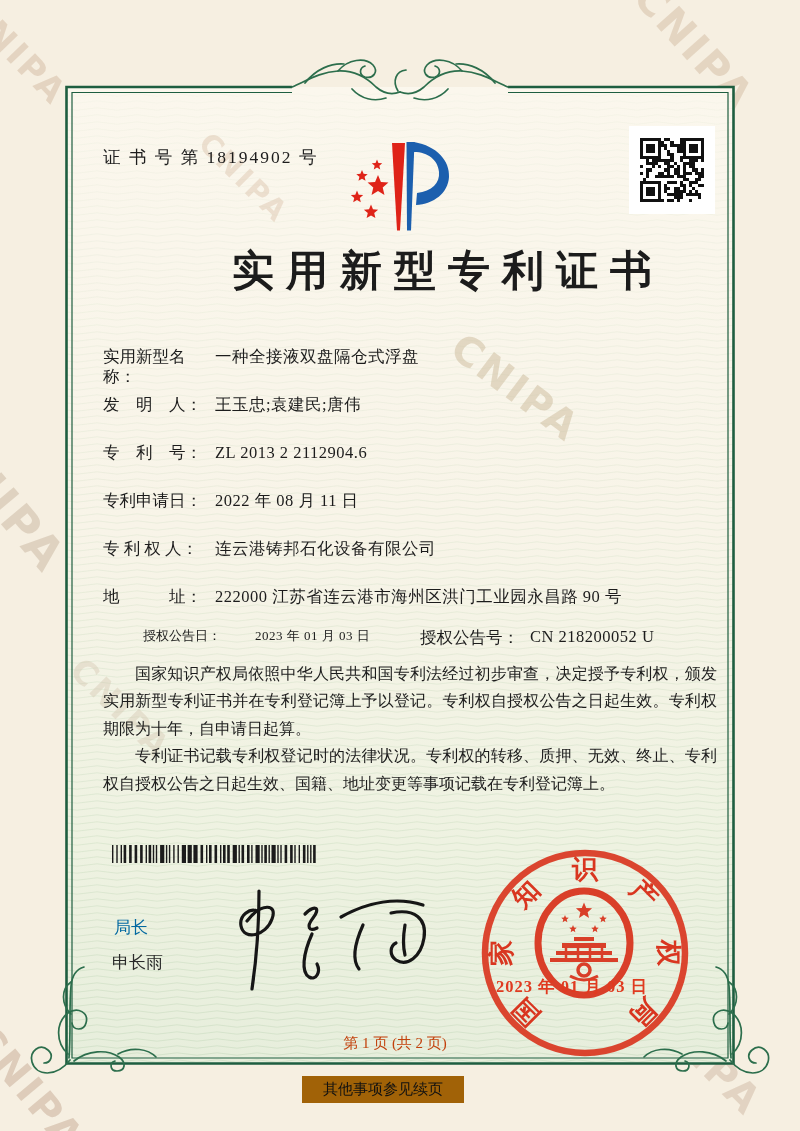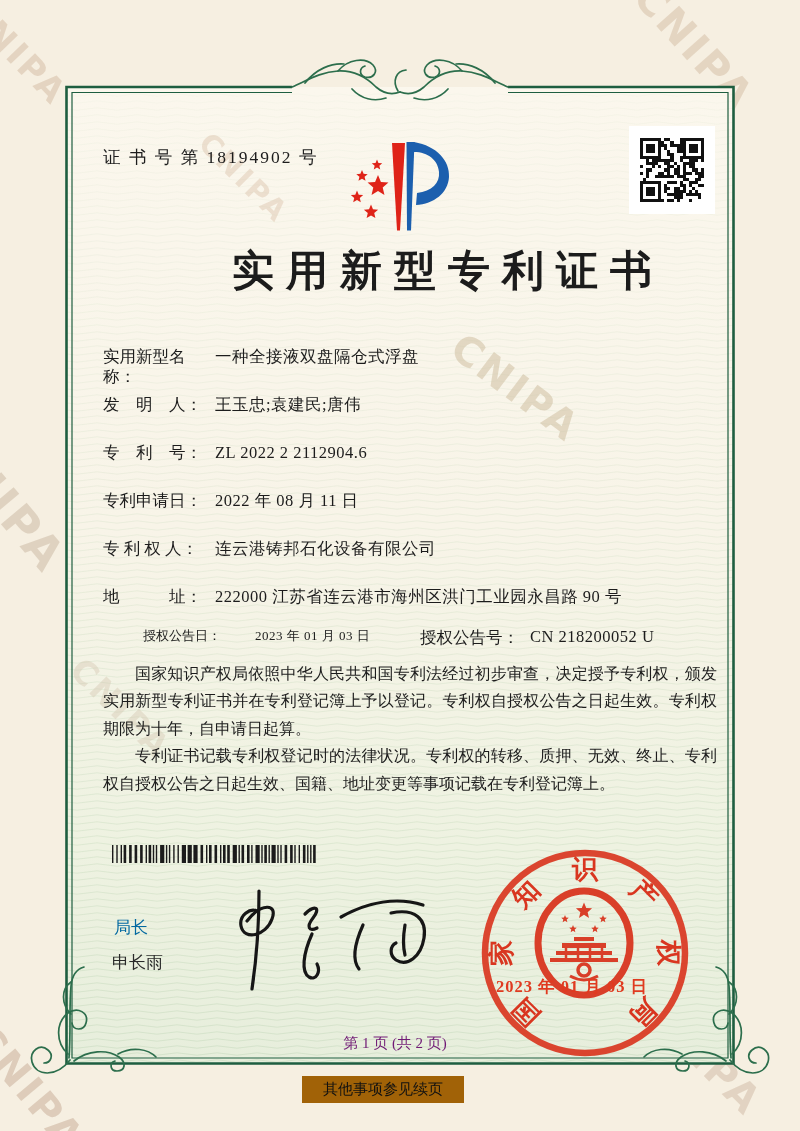--- a/index.html
+++ b/index.html
@@ -49,21 +49,21 @@
   #barcode{left:112px;top:845px;}
   .signer-title{left:114px;top:916px;font-size:17px;font-family:"Liberation Sans","DejaVu Sans",sans-serif;color:#0369a1;}
   .signer-name{left:112px;top:951px;font-size:17px;font-family:"Liberation Sans","DejaVu Sans",sans-serif;color:#2a2a2a;}
   #signature{left:220px;top:870px;}
   #seal{left:468px;top:838px;}
   #seal text{font-family:"Liberation Serif","DejaVu Serif",serif;font-weight:700;}
   .seal-date{
     left:472px;top:976px;width:200px;text-align:center;
     font-size:16.5px;font-weight:bold;color:#e03a20;letter-spacing:1px;
   }
-  .page-number{left:0;top:1034px;width:790px;text-align:center;font-size:15px;color:#701a75;}
+  .page-number{left:0;top:1034px;width:790px;text-align:center;font-size:15px;color:#c2410c;}
   .footer-note{
     left:302px;top:1076px;width:162px;height:27px;line-height:27px;
     background:#a16207;text-align:center;font-size:15px;color:#111;
   }
 </style>
 </head>
 <body>
 
 <div class="page">
 
@@ -520,21 +520,21 @@
   <div class="abs field-row" style="top:339px">
     <span class="field-label">实用新型名称：</span>
     <span class="field-value">一种全接液双盘隔仓式浮盘</span>
   </div>
   <div class="abs field-row" style="top:387px">
     <span class="field-label">发　明　人：</span>
     <span class="field-value">王玉忠;袁建民;唐伟</span>
   </div>
   <div class="abs field-row" style="top:435px">
     <span class="field-label">专　利　号：</span>
-    <span class="field-value">ZL 2022 2 2112904.6</span>
+    <span class="field-value">ZL 2013 2 2112904.6</span>
   </div>
   <div class="abs field-row" style="top:483px">
     <span class="field-label">专利申请日：</span>
     <span class="field-value">2022 年 08 月 11 日</span>
   </div>
   <div class="abs field-row" style="top:531px">
     <span class="field-label">专 利 权 人：</span>
     <span class="field-value">连云港铸邦石化设备有限公司</span>
   </div>
   <div class="abs field-row" style="top:579px">

